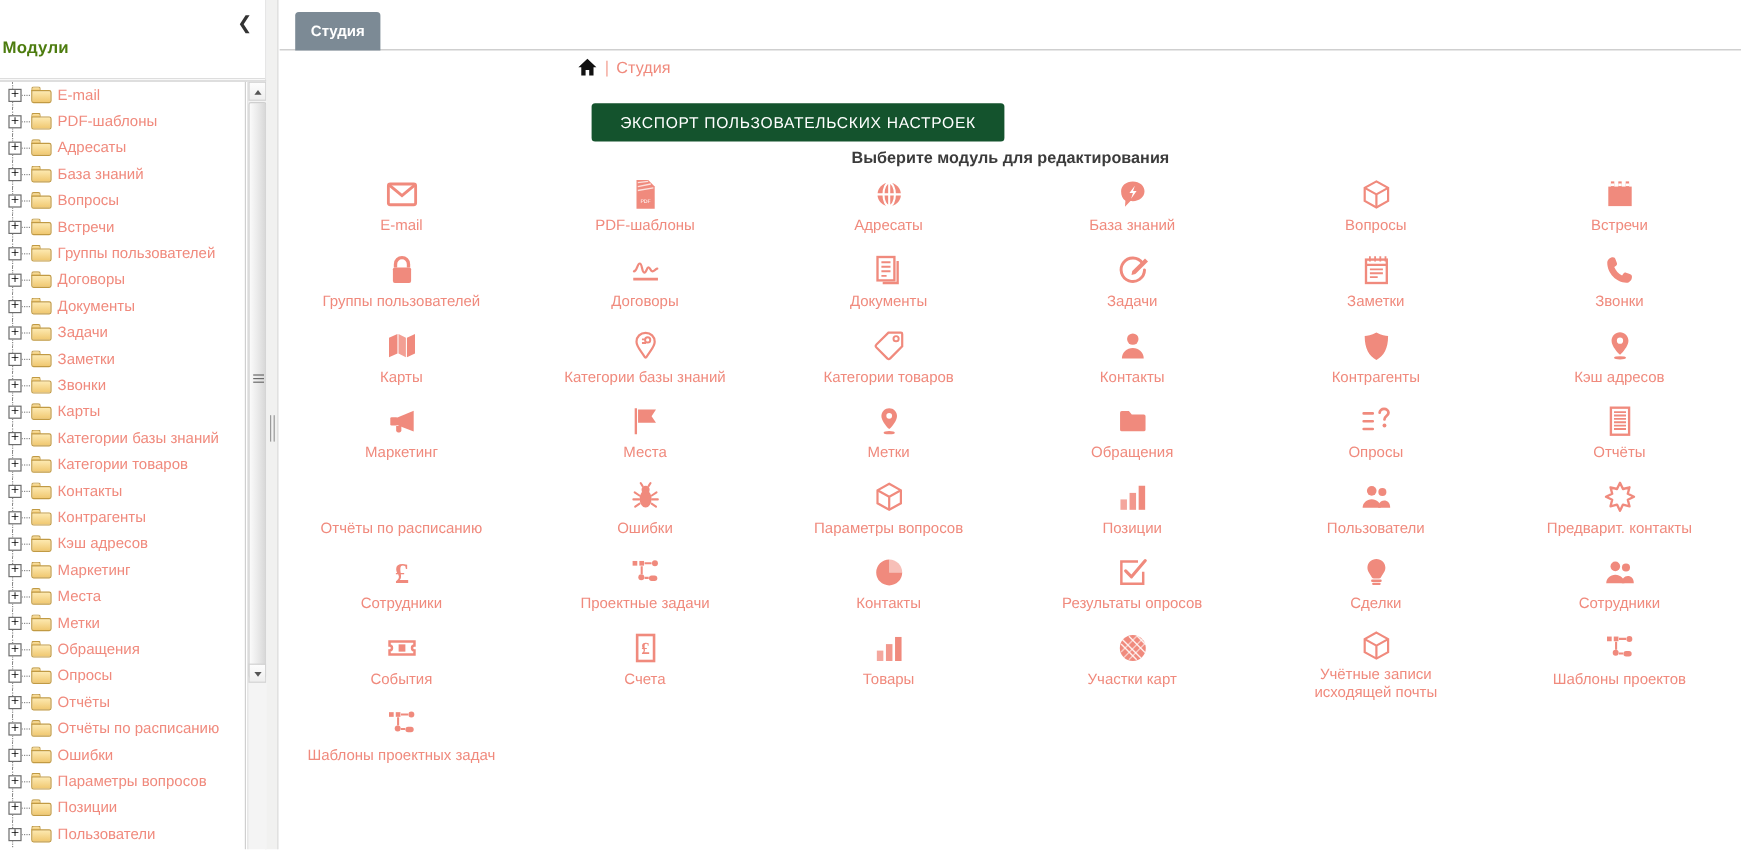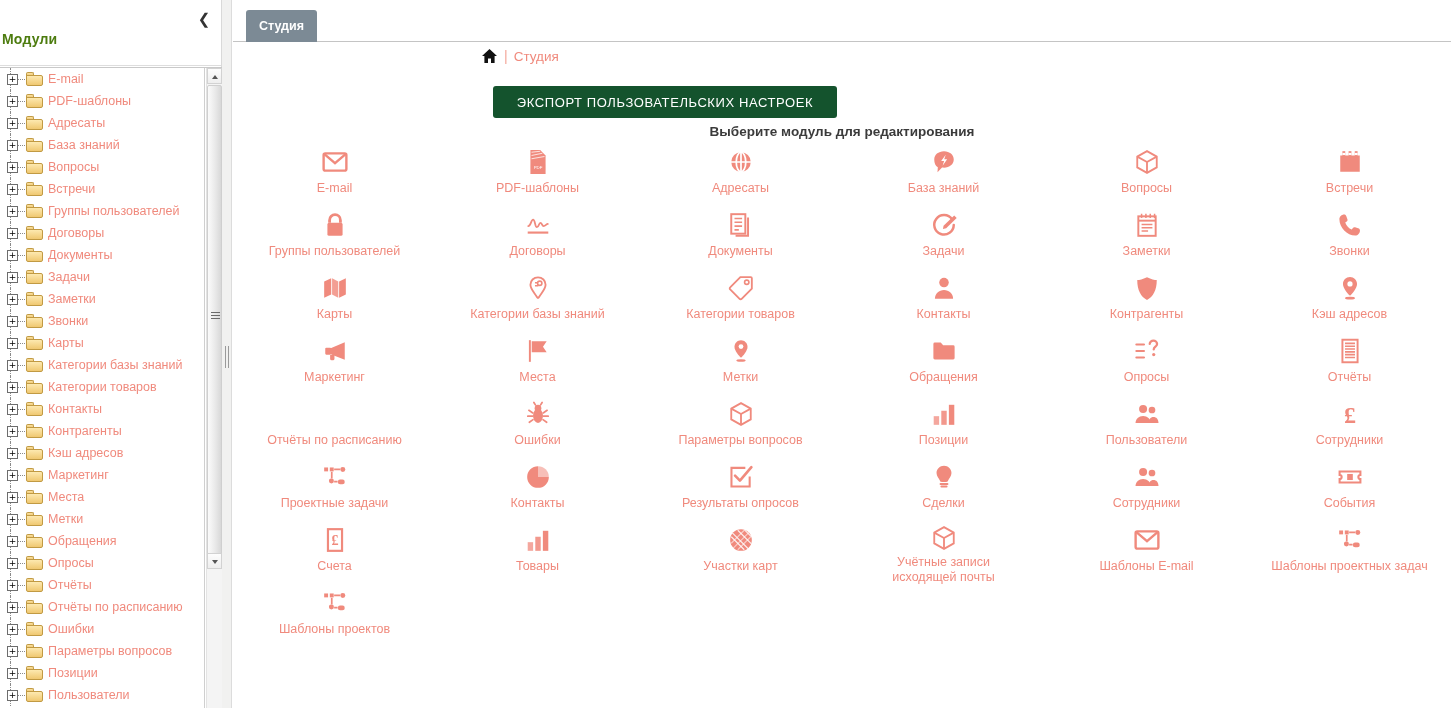--- a/index.html
+++ b/index.html
@@ -875,20 +875,28 @@
               <circle cx="16.6" cy="8.3" r="3.1" fill="#f08a7d"></circle>
               <path d="M1.4 20.4c0-3.9 3.1-6.6 7-6.6s7 2.7 7 6.6z" fill="#f08a7d"></path>
               <path d="M13.4 20.4c0-3.4 1.8-5.6 4.6-5.6 2.5 0 4.6 1.9 4.6 5.6z" fill="#f08a7d"></path>
             </svg>
           </div>
           <div class="lbl">Пользователи</div>
         </div>
         <div class="cell">
           <div class="ico">
             <svg viewBox="0 0 24 24" width="26" height="26">
+              <path d="M12 1.2 L14.3 6 L19.3 4.7 L18 9.7 L22.8 12 L18 14.3 L19.3 19.3 L14.3 18 L12 22.8 L9.7 18 L4.7 19.3 L6 14.3 L1.2 12 L6 9.7 L4.7 4.7 L9.7 6z" fill="none" stroke="#f08a7d" stroke-width="1.8" stroke-linejoin="round"></path>
+            </svg>
+          </div>
+          <div class="lbl">Предварит. контакты</div>
+        </div>
+        <div class="cell">
+          <div class="ico">
+            <svg viewBox="0 0 24 24" width="26" height="26">
               <text x="12" y="20" font-size="22" font-weight="bold" fill="#f08a7d" text-anchor="middle" font-family="serif">£</text>
             </svg>
           </div>
           <div class="lbl">Сотрудники</div>
         </div>
         <div class="cell">
           <div class="ico">
             <svg viewBox="0 0 24 24" width="26" height="26">
               <rect x="2" y="3.2" width="3.6" height="3.6" fill="#f08a7d"></rect>
               <rect x="7.2" y="3.2" width="3.6" height="3.6" fill="#f08a7d"></rect>
@@ -981,47 +989,38 @@
             <svg viewBox="0 0 24 24" width="26" height="26">
               <path d="M12 2 L21 7 V17 L12 22 L3 17 V7 Z" fill="none" stroke="#f08a7d" stroke-width="1.7"></path>
               <path d="M12 22 V12 M12 12 L3 7 M12 12 L21 7" fill="none" stroke="#f08a7d" stroke-width="1.7"></path>
             </svg>
           </div>
           <div class="lbl">Учётные записи исходящей почты</div>
         </div>
         <div class="cell">
           <div class="ico">
             <svg viewBox="0 0 24 24" width="26" height="26">
-              <rect x="1.5" y="4" width="21" height="16" rx="1.5" fill="none" stroke="#f08a7d" stroke-width="2.2"></rect>
-              <path d="M2.5 5 L12 13 L21.5 5" fill="none" stroke="#f08a7d" stroke-width="2.2"></path>
-            </svg>
-          </div>
-          <div class="lbl">Шаблоны E-mail</div>
-        </div>
-        <div class="cell">
-          <div class="ico">
-            <svg viewBox="0 0 24 24" width="26" height="26">
               <rect x="2" y="3.2" width="3.6" height="3.6" fill="#f08a7d"></rect>
               <rect x="7.2" y="3.2" width="3.6" height="3.6" fill="#f08a7d"></rect>
               <circle cx="19.2" cy="5" r="2.3" fill="#f08a7d"></circle>
               <rect x="6.4" y="13.4" width="4.6" height="4.6" rx="2.3" fill="#f08a7d"></rect>
               <rect x="14.6" y="14.4" width="6.4" height="4.2" rx="2.1" fill="#f08a7d"></rect>
               <path d="M9 7.2 V13.4 M11.2 5 H16.6 M11.2 16.2 H14.4" stroke="#f08a7d" stroke-width="1.6"></path>
             </svg>
           </div>
-          <div class="lbl">Шаблоны проектных задач</div>
+          <div class="lbl">Шаблоны проектов</div>
         </div>
         <div class="cell">
           <div class="ico">
             <svg viewBox="0 0 24 24" width="26" height="26">
               <rect x="2" y="3.2" width="3.6" height="3.6" fill="#f08a7d"></rect>
               <rect x="7.2" y="3.2" width="3.6" height="3.6" fill="#f08a7d"></rect>
               <circle cx="19.2" cy="5" r="2.3" fill="#f08a7d"></circle>
               <rect x="6.4" y="13.4" width="4.6" height="4.6" rx="2.3" fill="#f08a7d"></rect>
               <rect x="14.6" y="14.4" width="6.4" height="4.2" rx="2.1" fill="#f08a7d"></rect>
               <path d="M9 7.2 V13.4 M11.2 5 H16.6 M11.2 16.2 H14.4" stroke="#f08a7d" stroke-width="1.6"></path>
             </svg>
           </div>
-          <div class="lbl">Шаблоны проектов</div>
+          <div class="lbl">Шаблоны проектных задач</div>
         </div>
       </div>
   </div>
 </div>
 
 </body></html>

